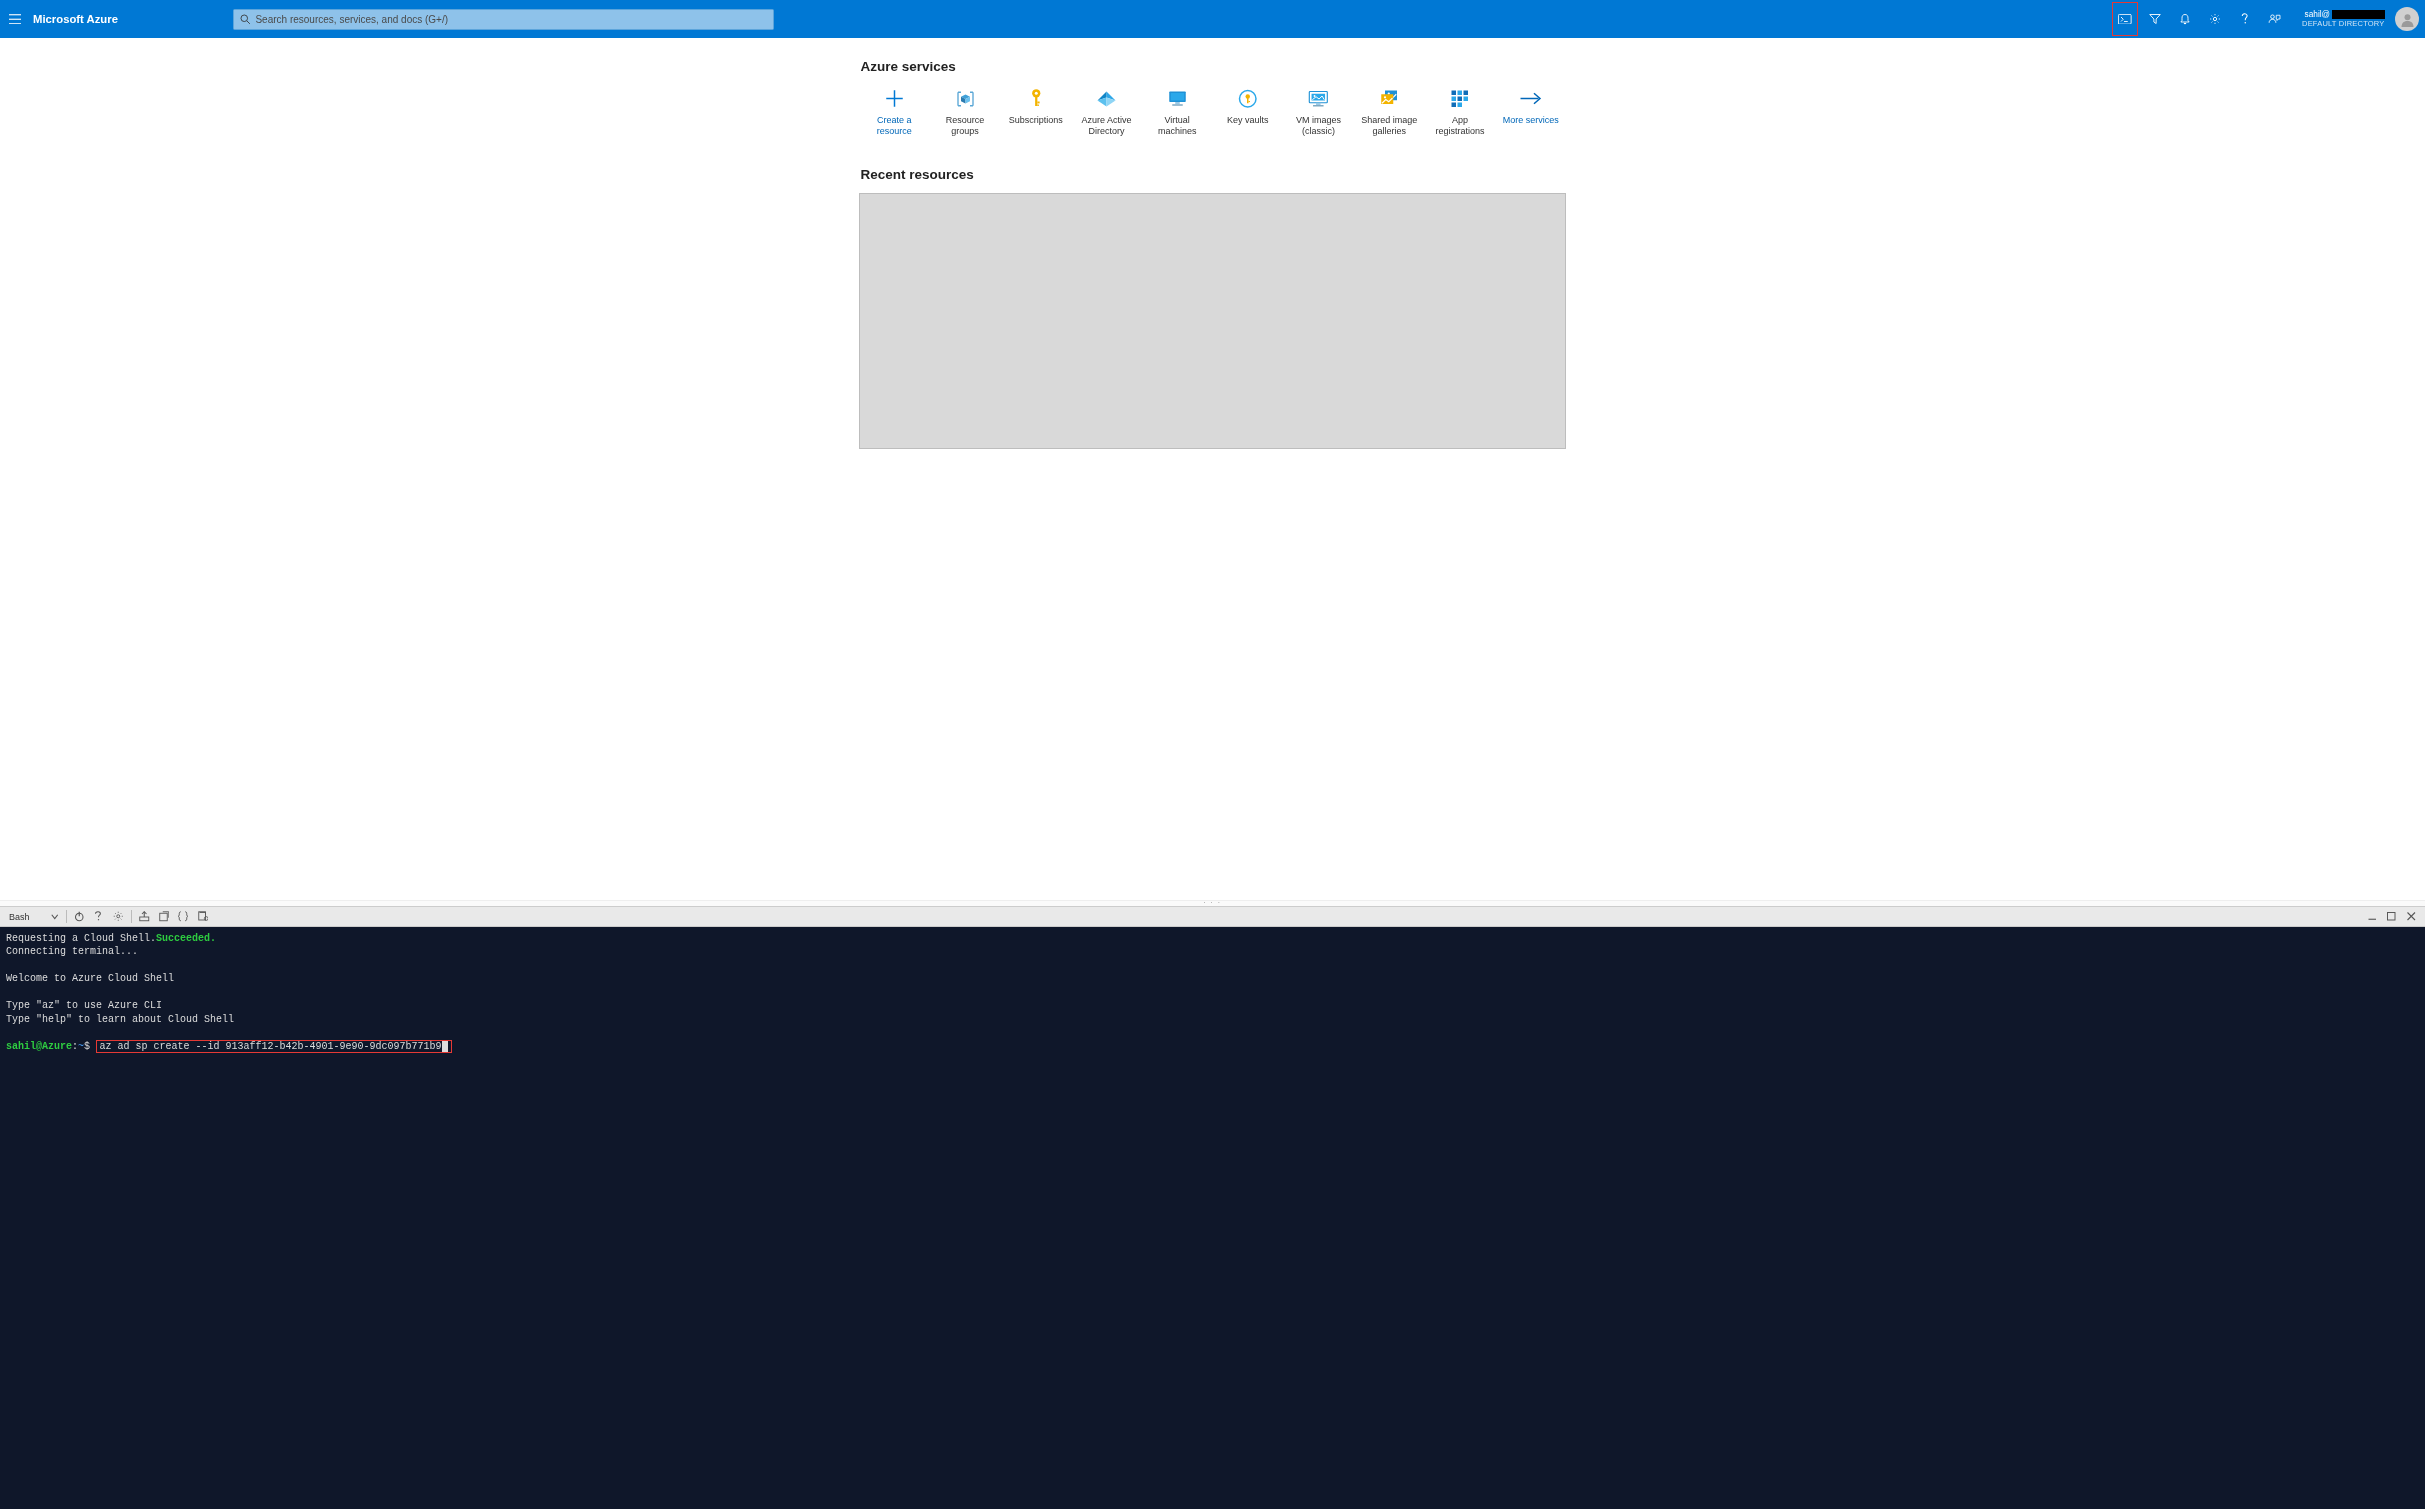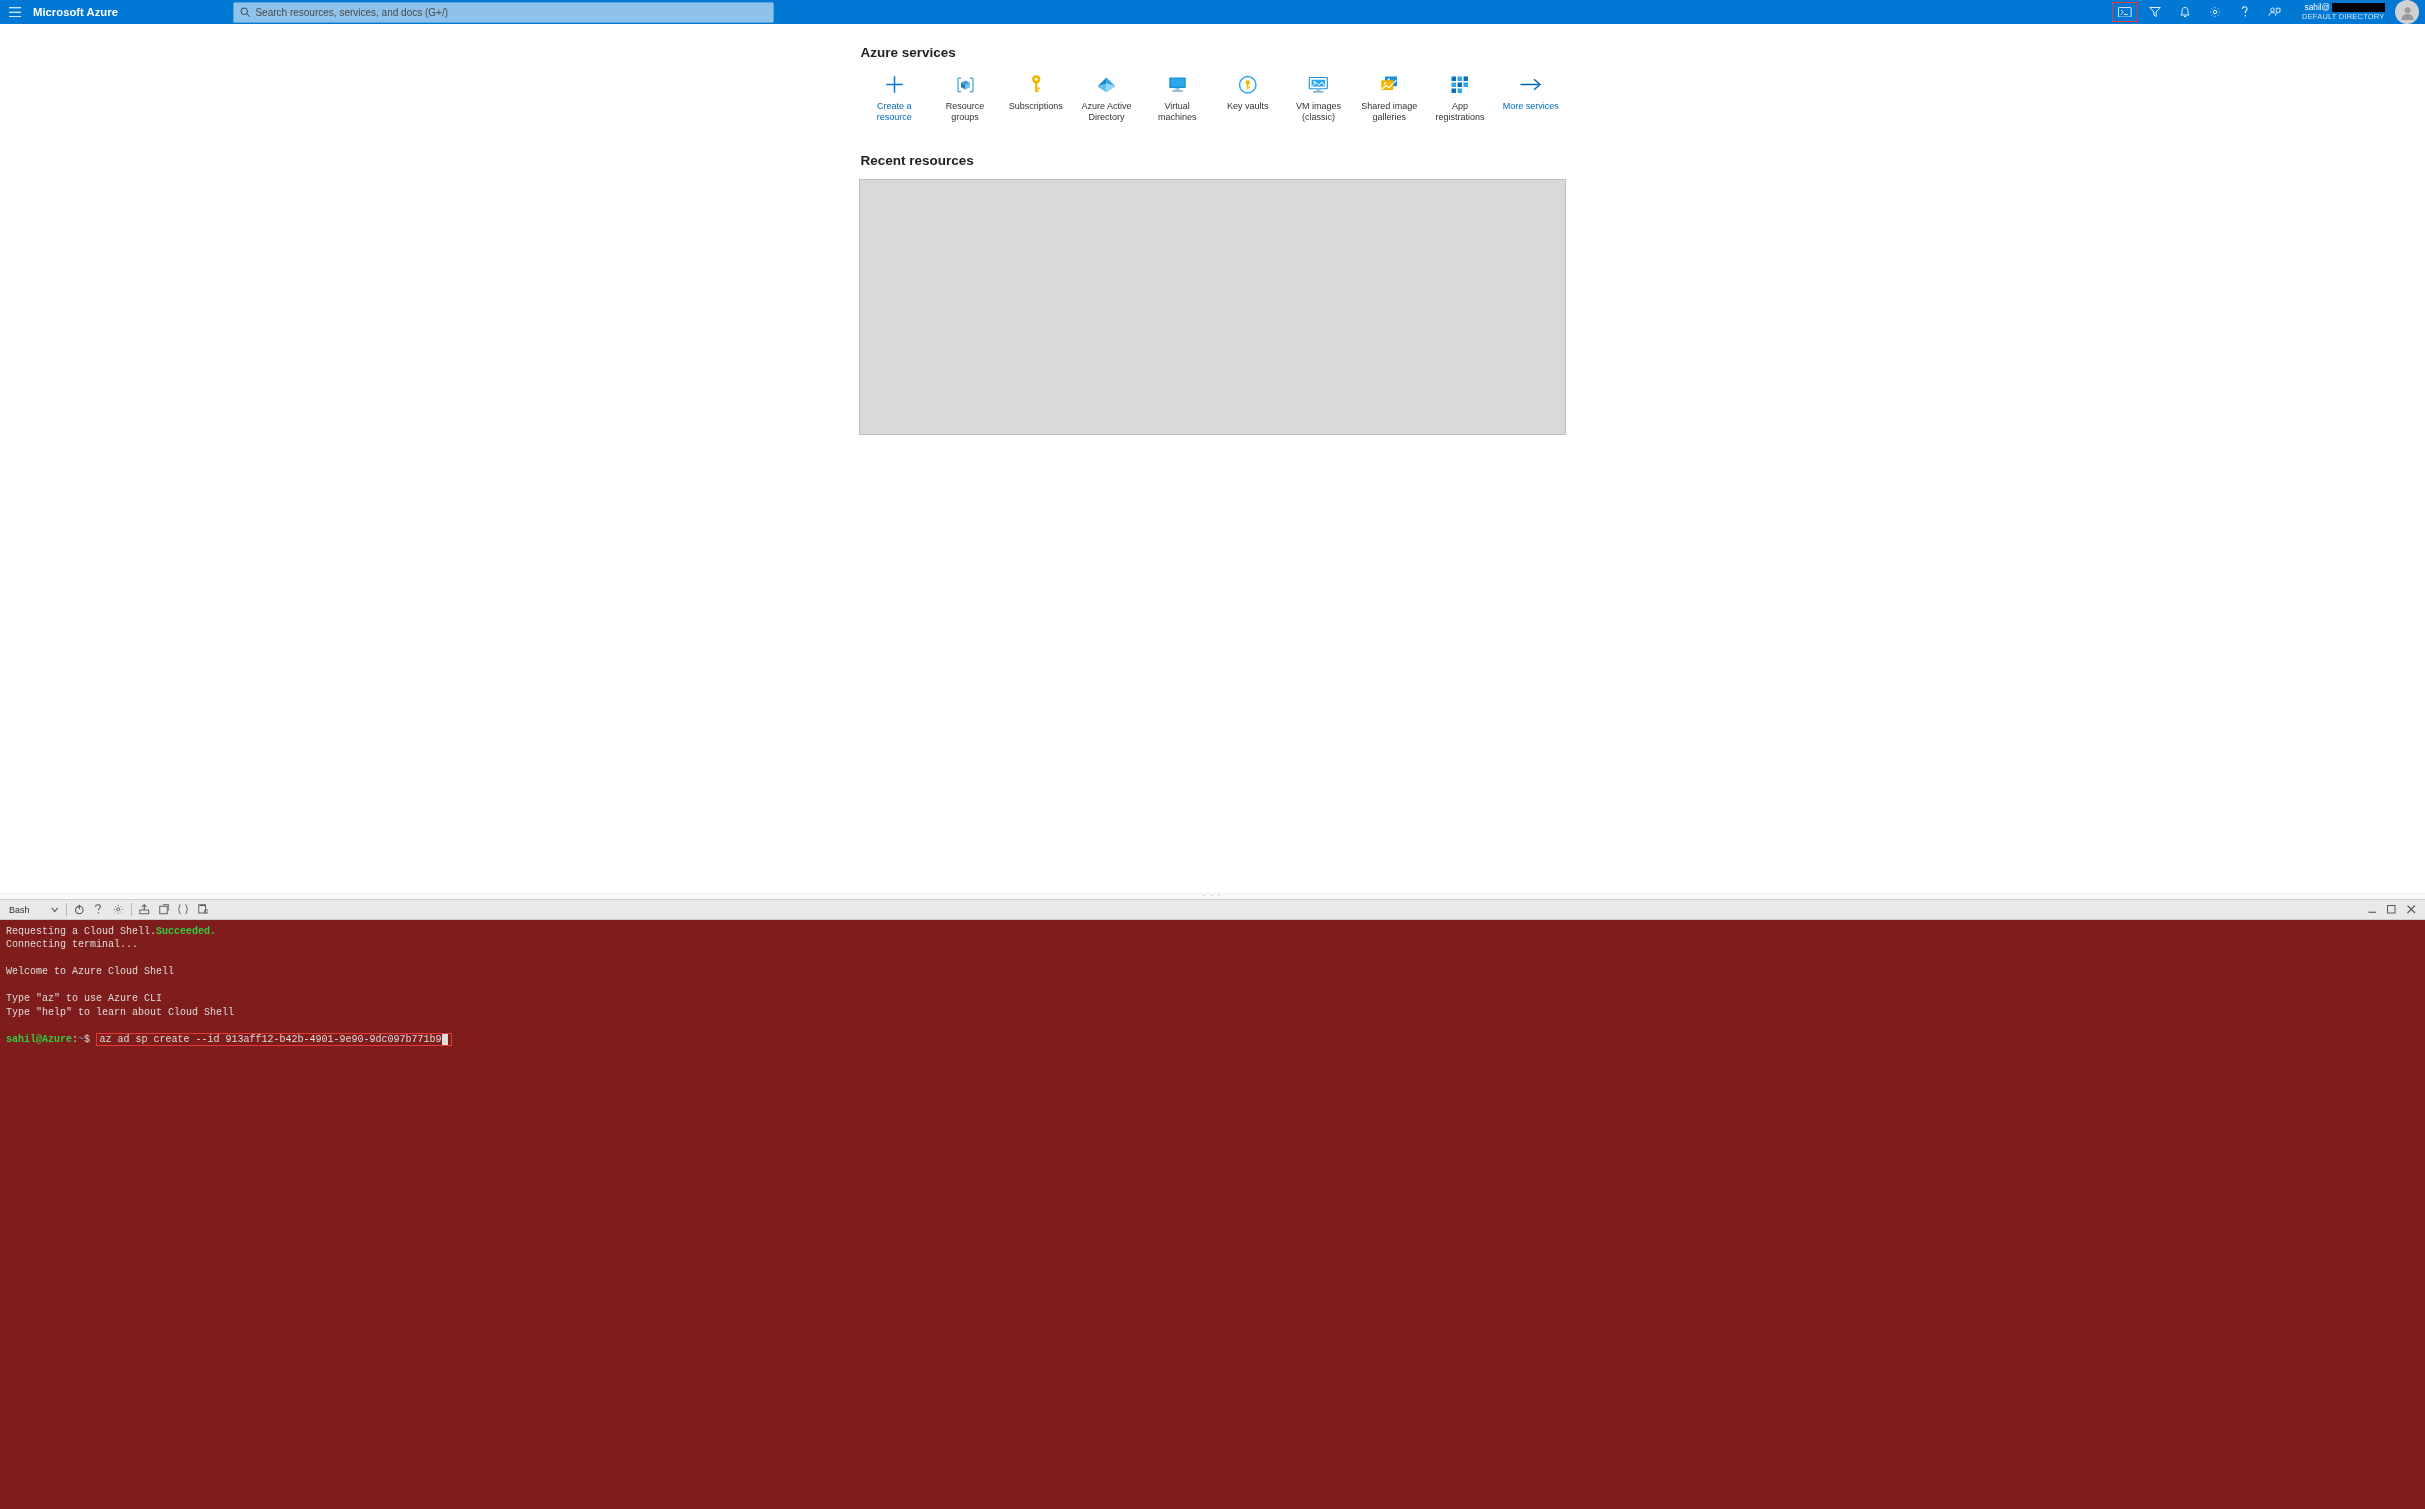--- a/index.html
+++ b/index.html
@@ -1,21 +1,21 @@
 <!DOCTYPE html>
 <html style="font-size:12px"><head>
 <meta charset="utf-8">
 <style>
   * { box-sizing: border-box; margin: 0; padding: 0; }
   html, body { width: 100%; height: 100%; font-family: "Segoe UI", Arial, sans-serif; overflow: hidden; }
   body { display: flex; flex-direction: column; background: #fff; }
 
   
   .header {
-    height: 24px; background: #0078d4; color: #fff; display: flex; align-items: center;
+    height: 38px; background: #0078d4; color: #fff; display: flex; align-items: center;
     flex: none;
   }
   .hamburger { width: 30px; display:flex; align-items:center; justify-content:center; height:100%; cursor:pointer; }
   .hamburger svg { stroke:#fff; }
   .brand { font-size: 11.3px; font-weight:600; padding:0 10.5px 0 3px; white-space:nowrap; }
   .header-spacer-left { flex: 0 0 105px; }
   .search-wrap { flex: 1 1 auto; display:flex; align-items:center; height:100%; max-width:541px;}
   .search {
     flex:1; height:21px; background:#8ec2ea; border:0.8px solid #5ba4db; border-radius:1.5px;
     display:flex; align-items:center; padding:0 6px; color:#3a3a3a;
@@ -77,21 +77,21 @@
   .shell-select { display:flex; align-items:center; gap:21px; padding:0 4.5px; cursor:pointer;}
   .shell-select svg { stroke:#555; }
   .vdiv { width:0.8px; height:13.5px; background:#bbb; margin:0 3px;}
   .sicon { width:19.5px; height:100%; display:flex; align-items:center; justify-content:center; cursor:pointer;}
   .sicon svg { stroke:#555; fill:none;}
   .shell-window-ctrl { margin-left:auto; display:flex;}
   .shell-window-ctrl .sicon svg { stroke:#555;}
 
   
   .terminal {
-    flex:1 1 auto; min-height:169px; background:#7f1d1d; color:#ddd;
+    flex:1 1 auto; min-height:169px; background:#0f172a; color:#ddd;
     font-family:"Consolas","Courier New",monospace; font-size:10px; line-height:1.35;
     padding:4.5px 6px; white-space:pre; overflow:auto;
   }
   .term-green { color:#2ecc40; font-weight:bold;}
   .term-prompt-user { color:#2ecc40; font-weight:bold;}
   .term-tilde { color:#4aa3ff;}
   .term-cmd-box {
     border:1.5px solid #e53935; padding:0 2.3px; display:inline; color:#ddd;
   }
   .cursor-block { display:inline-block; width:6px; height:10.5px; background:#ddd; vertical-align:text-bottom; margin-left:0.8px;}

